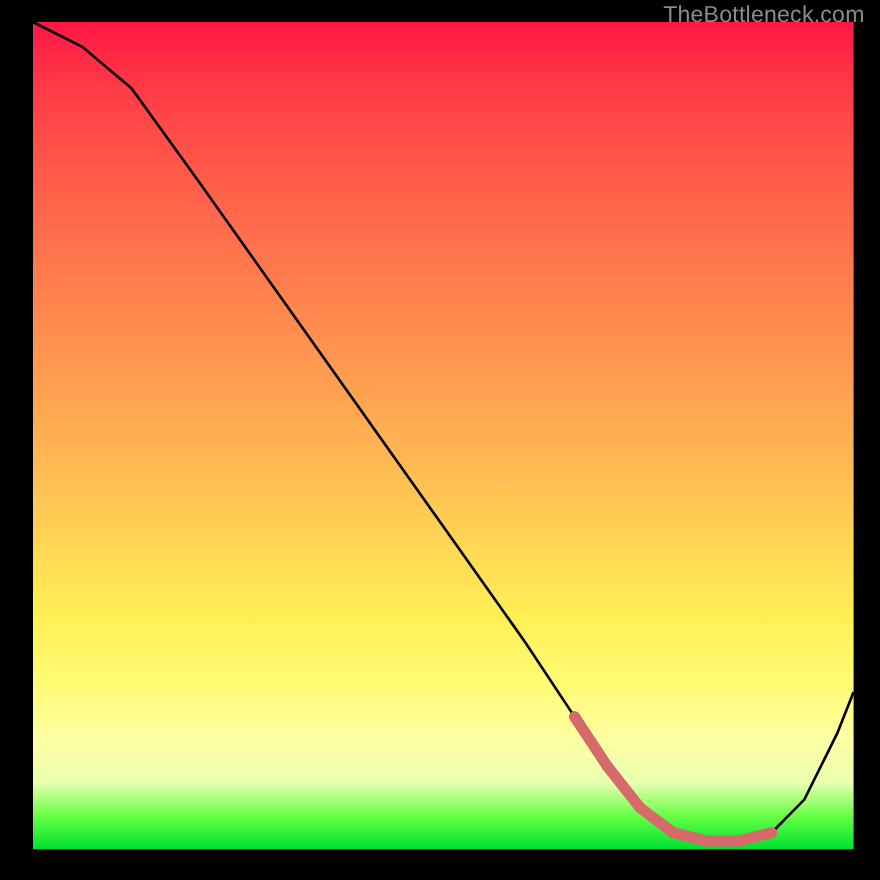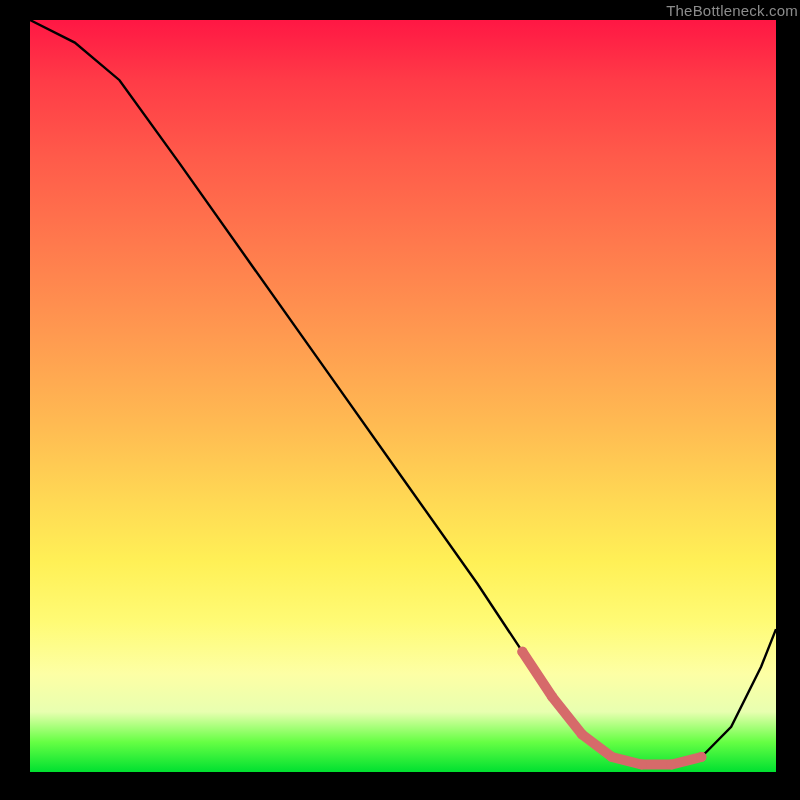--- a/index.html
+++ b/index.html
@@ -40,23 +40,23 @@
       #fffb75 80%,
       #fdffa5 87%,
       #e8ffb0 92%,
       #66ff44 96%,
       #00e030 100%
     );
   }
   .watermark {
     position: absolute;
     top: 2px;
-    right: 2px;
+    right: 14px;
     color: #8c8c8c;
-    font-size: 15px;
+    font-size: 21px;
     font-weight: 500;
     letter-spacing: 0.2px;
     user-select: none;
   }
   svg.curve-layer {
     position: absolute;
     left: 0;
     top: 0;
     width: 746px;
     height: 752px;

